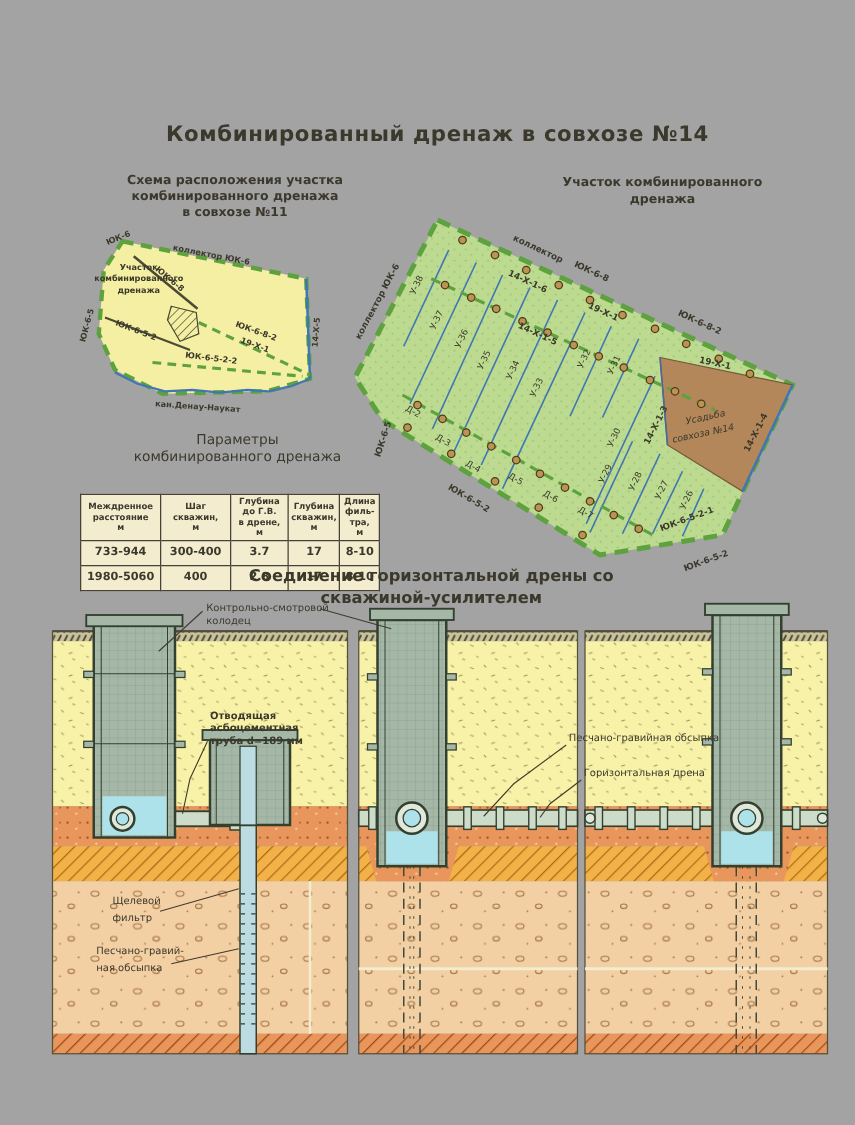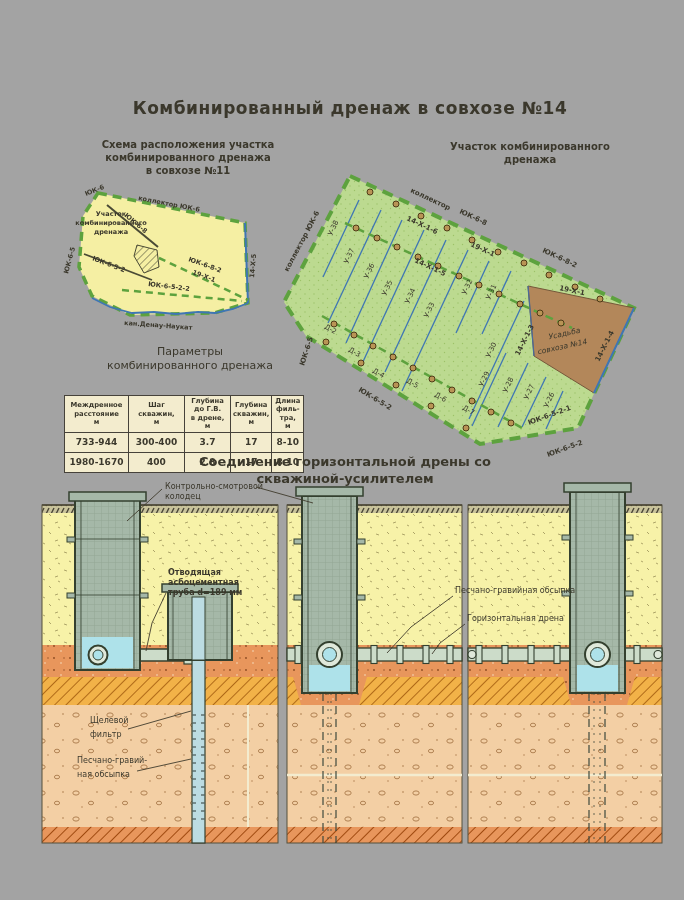--- a/index.html
+++ b/index.html
@@ -227,21 +227,21 @@
           </th>
     </tr>
     <tr>
       <td>733-944</td>
           <td>300-400</td>
       <td>3.7</td>
           <td>17</td>
       <td>8-10</td>
         </tr>
     <tr>
-      <td>1980-1670</td>
+      <td>1980-5060</td>
           <td>400</td>
       <td>2.8</td>
           <td>17</td>
       <td>8-10</td>
         </tr>
   </tbody>
     </table>
 
   <div class="abs section-title">
     <div>Соединение горизонтальной дрены со</div>

